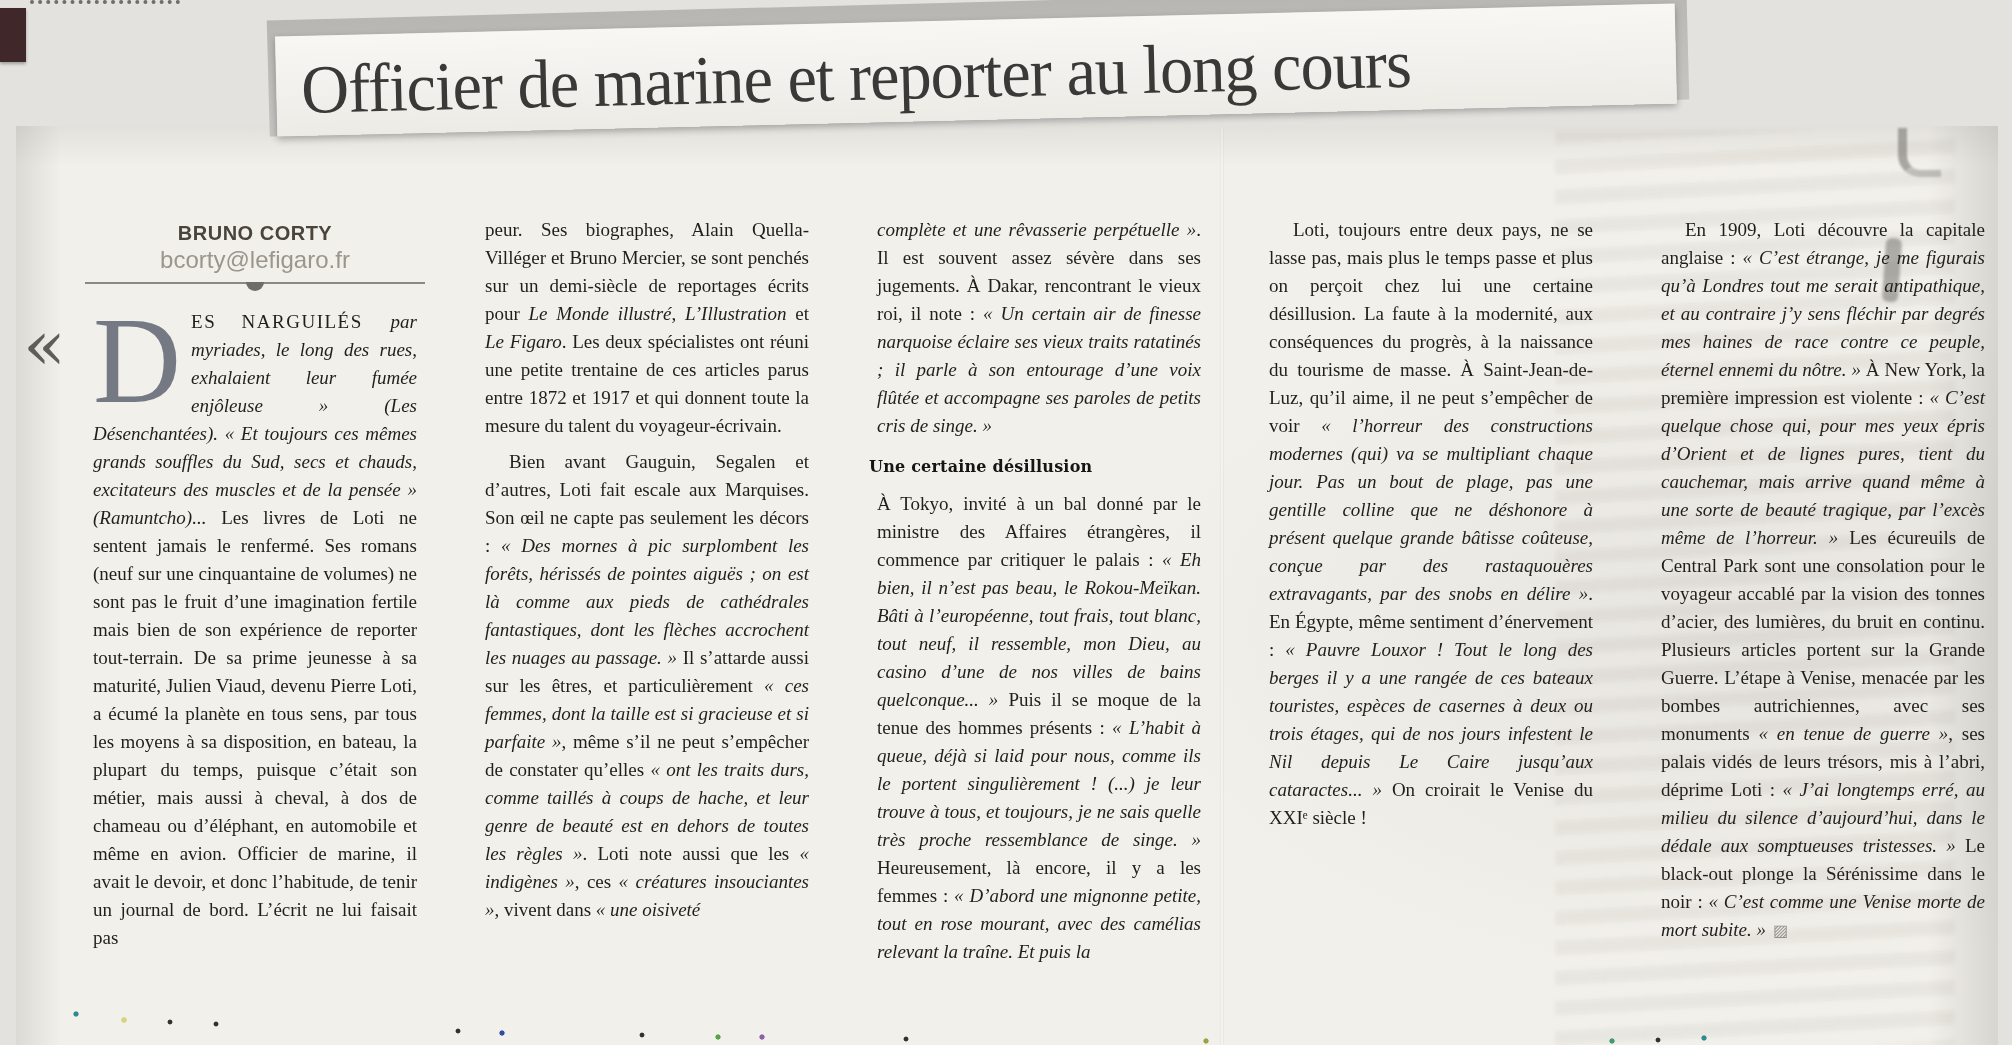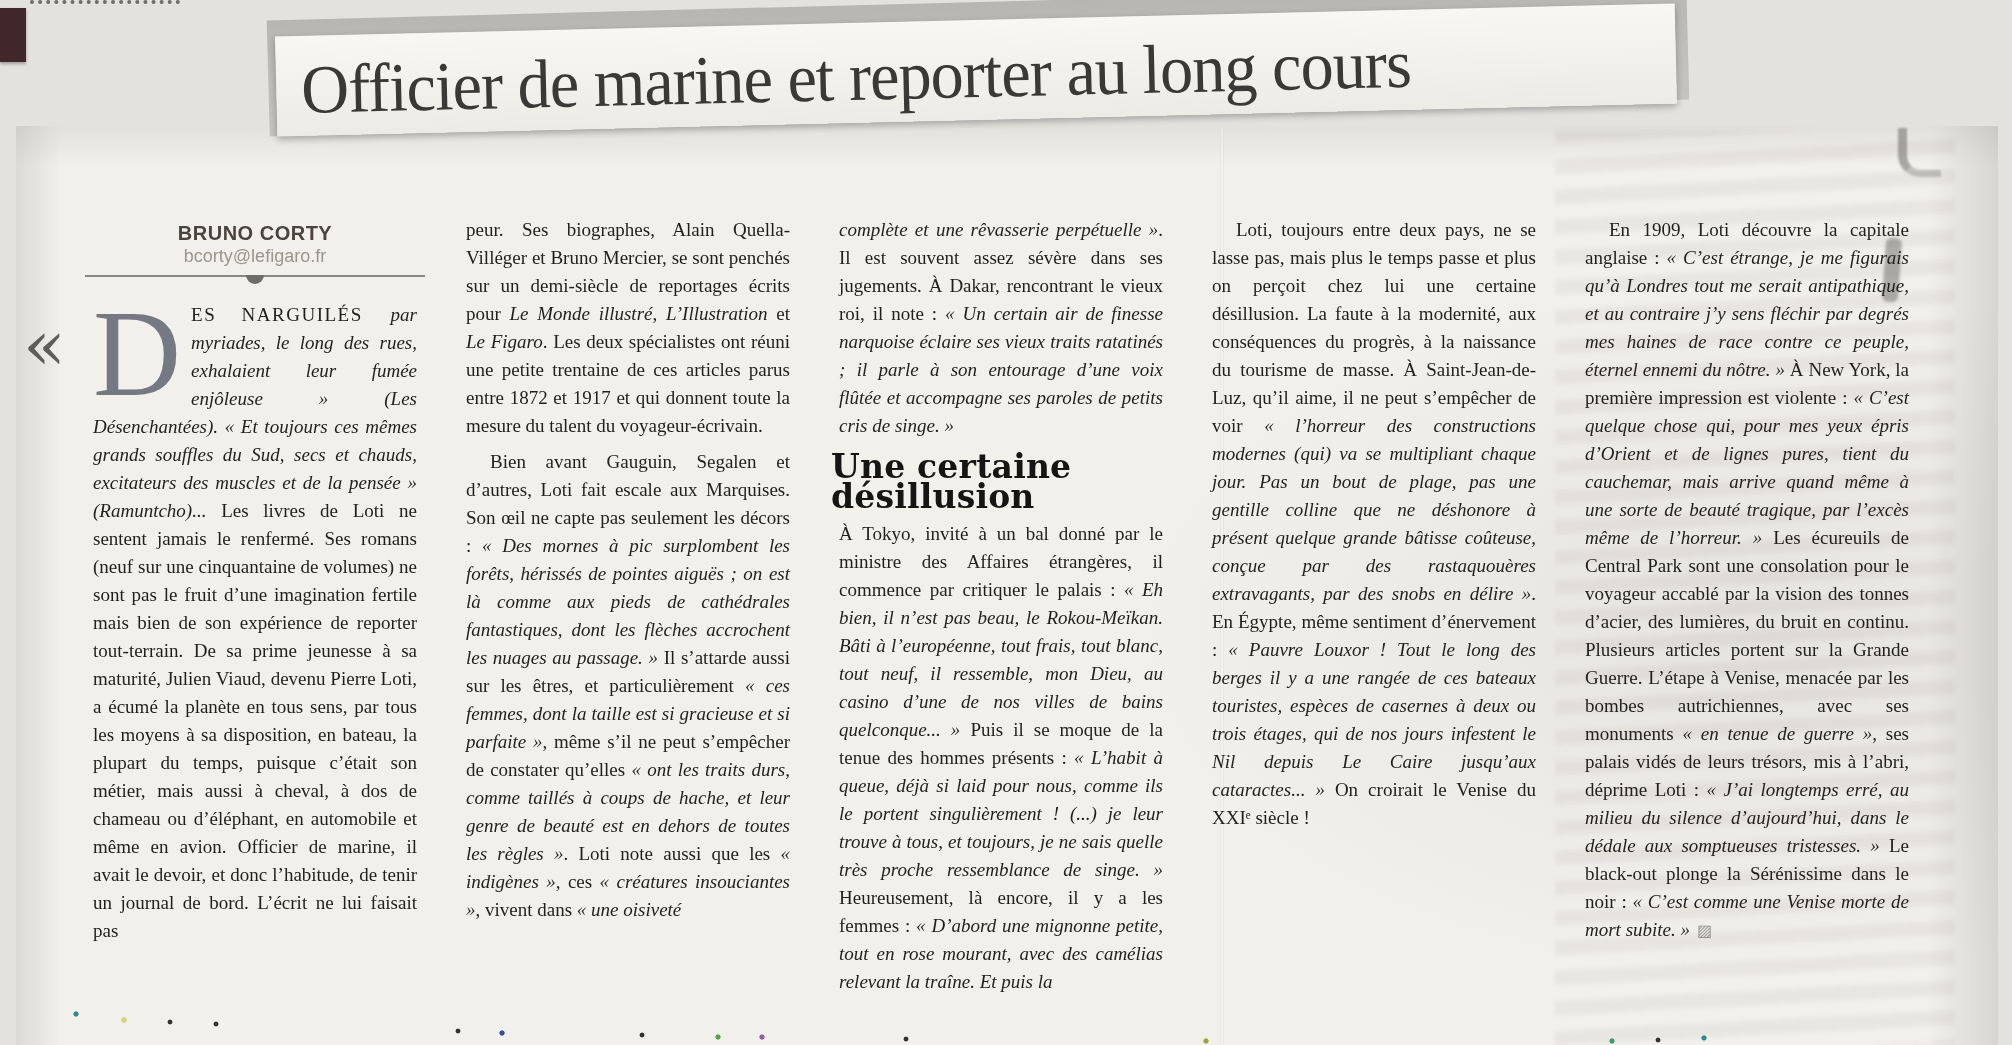--- a/index.html
+++ b/index.html
@@ -81,38 +81,38 @@
       radial-gradient(circle at 762px 37px, #8a5fae 0 2.2px, rgba(0,0,0,0) 3px),
       radial-gradient(circle at 906px 39px, #33312e 0 2px, rgba(0,0,0,0) 2.8px),
       radial-gradient(circle at 1206px 41px, #9aa33f 0 2.2px, rgba(0,0,0,0) 3px),
       radial-gradient(circle at 1612px 41px, #3e9c6a 0 2.2px, rgba(0,0,0,0) 3px),
       radial-gradient(circle at 1658px 40px, #33312e 0 2px, rgba(0,0,0,0) 2.8px),
       radial-gradient(circle at 1704px 38px, #2f8b90 0 2.2px, rgba(0,0,0,0) 3px);
   }
   
   .columns{
     position:absolute;left:85px;top:208px;width:1832px;
-    display:flex;gap:33px;
+    display:flex;gap:52px;
   }
   .column{position:relative;flex:0 0 340px;width:340px;}
   .para{
     margin:8px;font-size:19px;line-height:28px;text-align:justify;
     color:var(--ink,#211f1c);
     hyphens:auto;-webkit-hyphens:auto;
   }
   .para.indent{text-indent:24px;}
   .para i{font-style:italic;}
   .byline{margin:14px 0 0 0;text-align:center;}
   .byline-name{
     font-family:"Liberation Sans",sans-serif;font-weight:bold;
     font-size:20px;letter-spacing:.5px;color:var(--byline_ink,#4a443c);
   }
   .byline-email{
     font-family:"Liberation Sans",sans-serif;
-    font-size:18px;color:var(--email_ink,#9b968c);margin-top:1px;
+    font-size:24px;color:var(--email_ink,#9b968c);margin-top:1px;
   }
   .byline-rule{
     position:relative;border-top:2px solid #8b8984;margin:8px 0 16px 0;height:8px;
   }
   .rule-blob{
     position:absolute;left:50%;top:-2px;width:18px;height:9px;margin-left:-9px;
     background:#6e6d69;border-radius:0 0 10px 10px;
   }
   .margin-quote{
     position:absolute;left:-62px;top:102px;
@@ -120,21 +120,21 @@
   }
   .dropcap{
     float:left;font-size:122px;line-height:98px;height:106px;
     padding:4px 10px 0 0;color:var(--dropcap,#747984);
     font-family:"Liberation Serif",serif;
   }
   .leadcaps{letter-spacing:1.5px;padding-right:4px;}
   .subhead{
     margin:12px 0 8px 0;
     font-family:"DejaVu Serif",serif;font-weight:bold;
-    font-size:33px;line-height:30px;color:#151514;letter-spacing:.2px;
+    font-size:16px;line-height:30px;color:#151514;letter-spacing:.2px;
   }
   .endmark{color:var(--end_mark,#8f8f8d);font-size:16px;padding-left:7px;}
 </style>
 </head>
 <body>
 
 <div class="scene">
 
   <div class="paper"></div>
   <div class="bleed-right"></div>

